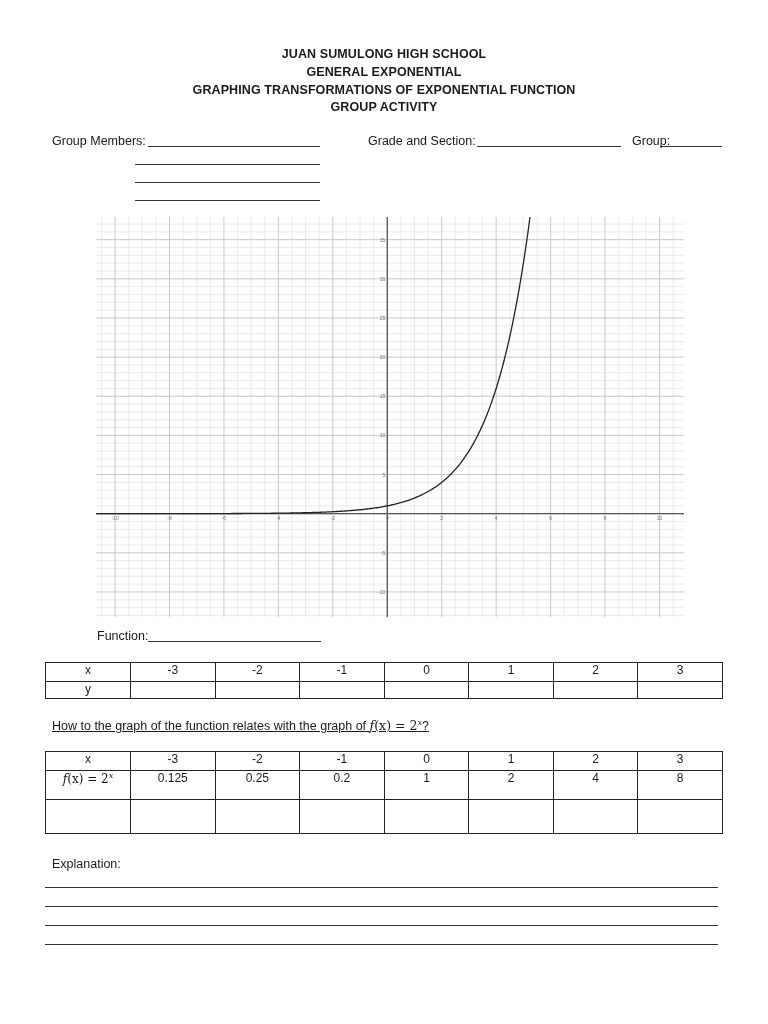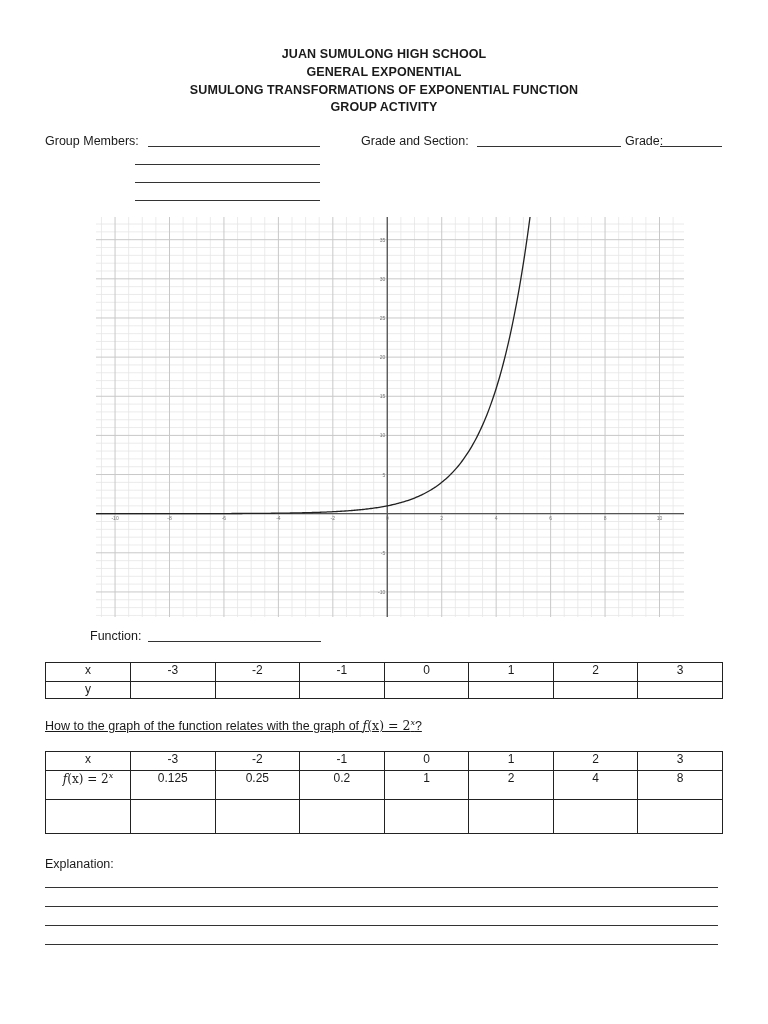--- a/index.html
+++ b/index.html
@@ -1,47 +1,47 @@
 <!DOCTYPE html>
 <html><head>
 <meta charset="utf-8">
 <style>
   html, body { margin: 0; padding: 0; background: #ffffff; }
   body { width: 768px; height: 1024px; position: relative; overflow: hidden;
          font-family: "Liberation Sans", "DejaVu Sans", sans-serif; color: #1a1a1a; }
   .abs { position: absolute; }
   .title { position: absolute; left: 0; width: 768px; text-align: center;
            font-weight: bold; font-size: 12.5px; letter-spacing: 0.1px; }
-  .label { font-size: 12.5px; white-space: nowrap; }
+  .label { font-size: 12.5px; white-space: nowrap; margin-left: 7px; }
   .uline { position: absolute; border-bottom: 1px solid #333; height: 0; }
   .graph { position: absolute; left: 96px; top: 217px; width: 588px; height: 400px; }
   table.grid { position: absolute; border-collapse: collapse; table-layout: fixed; }
   table.grid td { border: 1.3px solid #222; text-align: center; font-size: 12px;
                   padding: 0; vertical-align: top; }
   .math { font-family: "DejaVu Serif", "Liberation Serif", serif; font-style: italic; }
   .math .up { font-style: normal; }
   sup { font-size: 8px; }
 </style>
 </head>
 <body>
 
 <div class="title" style="top:47px;">JUAN SUMULONG HIGH SCHOOL</div>
 <div class="title" style="top:65px;">GENERAL EXPONENTIAL</div>
-<div class="title" style="top:83px;">SUMULONG TRANSFORMATIONS OF EXPONENTIAL FUNCTION</div>
+<div class="title" style="top:83px;">GRAPHING TRANSFORMATIONS OF EXPONENTIAL FUNCTION</div>
 <div class="title" style="top:100px;">GROUP ACTIVITY</div>
 
 <div class="abs label" style="left:45px; top:134px;">Group Members:</div>
 <div class="uline" style="left:148px; top:146px; width:172px;"></div>
 <div class="uline" style="left:135px; top:164px; width:185px;"></div>
 <div class="uline" style="left:135px; top:182px; width:185px;"></div>
 <div class="uline" style="left:135px; top:200px; width:185px;"></div>
 
 <div class="abs label" style="left:361px; top:134px;">Grade and Section:</div>
 <div class="uline" style="left:477px; top:146px; width:144px;"></div>
-<div class="abs label" style="left:625px; top:134px;">Grade:</div>
+<div class="abs label" style="left:625px; top:134px;">Group:</div>
 <div class="uline" style="left:660px; top:146px; width:62px;"></div>
 
 <svg class="graph" viewBox="0 0 588 400" width="588" height="400">
   <g id="minor-grid" stroke="#e6e6e6" stroke-width="0.8">
       <line x1="5.444444444444425" x2="5.444444444444425" y1="0" y2="400"></line>
       <line x1="32.66666666666664" x2="32.66666666666664" y1="0" y2="400"></line>
       <line x1="46.27777777777776" x2="46.27777777777776" y1="0" y2="400"></line>
       <line x1="59.88888888888887" x2="59.88888888888887" y1="0" y2="400"></line>
       <line x1="87.11111111111109" x2="87.11111111111109" y1="0" y2="400"></line>
       <line x1="100.7222222222222" x2="100.7222222222222" y1="0" y2="400"></line>

